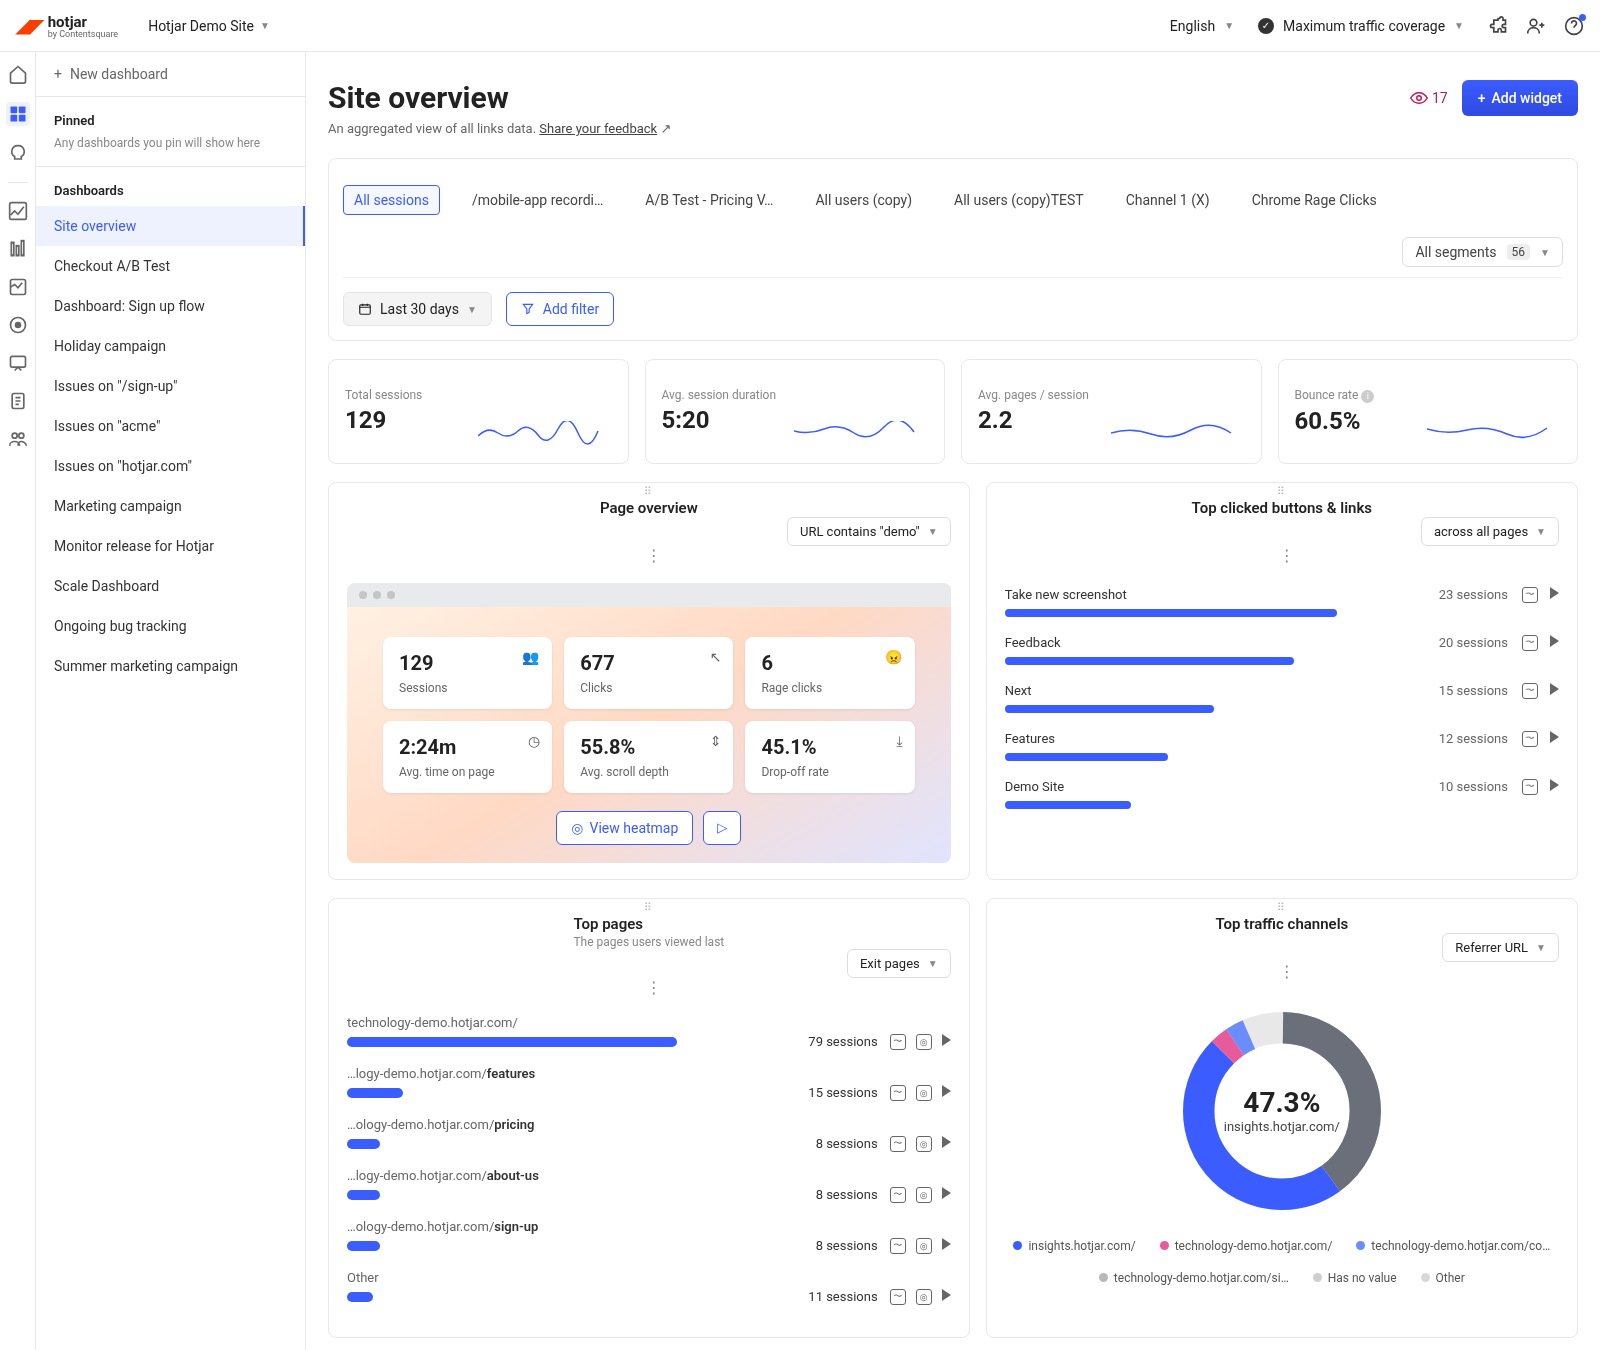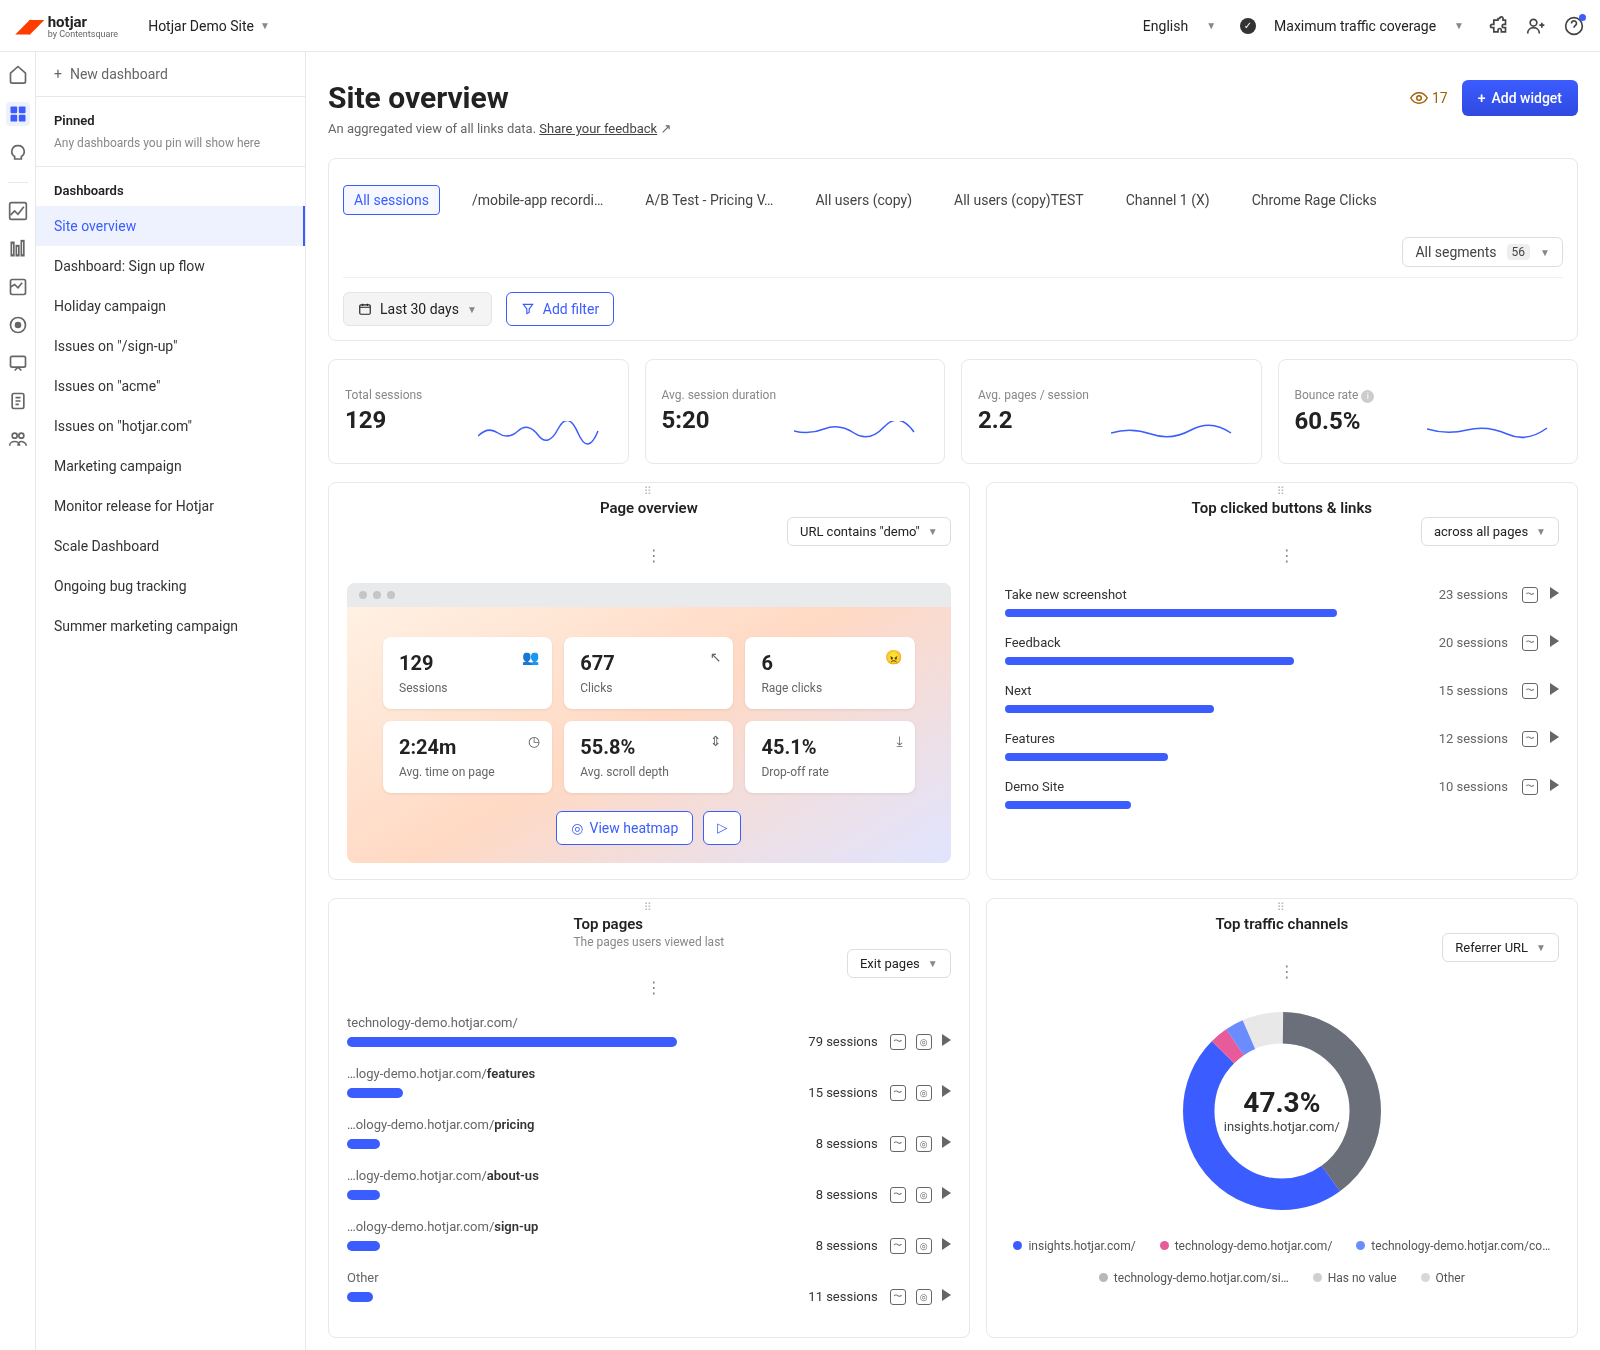--- a/index.html
+++ b/index.html
@@ -4,21 +4,21 @@
 <style>
 * { box-sizing: border-box; margin: 0; padding: 0; font-family: -apple-system, BlinkMacSystemFont, "Segoe UI", Roboto, sans-serif; }
 body { background: #fff; color: #222; width: 1600px; }
 .topbar { height: 52px; border-bottom: 1px solid #e8e8e8; display: flex; align-items: center; padding: 0 16px; }
 .logo { display: flex; align-items: center; gap: 4px; margin-right: 30px; }
 .logo-mark { color: #ff3c00; font-weight: bold; font-size: 18px; }
 .logo-text { font-weight: 700; font-size: 15px; }
 .logo-sub { font-size: 9px; color: #666; display:block; margin-top:-2px;}
 .site-dd { font-size: 14px; color: #222; display: flex; align-items: center; gap: 6px; cursor: pointer; }
 .topbar-right { margin-left: auto; display: flex; align-items: center; gap: 24px; }
-.lang-dd, .traffic-dd { font-size: 14px; display: flex; align-items: center; gap: 18px; cursor:pointer;}
+.lang-dd, .traffic-dd { font-size: 14px; display: flex; align-items: center; gap: 9px; cursor:pointer;}
 .check-circle { width:16px; height:16px; border-radius:50%; background:#333; color:#fff; display:inline-flex; align-items:center; justify-content:center; font-size:10px;}
 .top-icons { display:flex; gap:18px; align-items:center; }
 .top-icon { width:20px; height:20px; cursor:pointer; position:relative; color:#444;}
 .notif-dot{ position:absolute; top:-2px; right:-2px; width:7px; height:7px; border-radius:50%; background:#3b5cff;}
 
 .layout { display: flex; }
 .iconrail { width: 36px; border-right: 1px solid #e8e8e8; padding-top: 12px; display:flex; flex-direction:column; align-items:center; gap:18px; }
 .rail-ic { width:20px; height:20px; color:#666; cursor:pointer; }
 .rail-ic.active{ color:#3b5cff; background:#eef2ff; border-radius:4px; padding:2px; width:24px; height:24px;}
 .rail-divider{ width:20px; height:1px; background:#e8e8e8; }
@@ -29,21 +29,21 @@
 .sb-pinned-empty { font-size: 12px; color:#888; padding: 0 18px 16px; border-bottom:1px solid #e8e8e8;}
 .sb-item { font-size: 14px; padding: 12px 18px; color:#333; cursor:pointer; }
 .sb-item.active { background:#eef2ff; color:#3b5cff; border-right:2px solid #3b5cff;}
 
 .main { flex:1; padding: 28px 0 40px 0; }
 .page-header { display:flex; align-items:flex-start; padding: 0 22px 0 22px; }
 .page-title { font-size: 30px; font-weight: 700; }
 .page-sub { font-size: 13px; color:#666; margin-top:6px;}
 .page-sub a{ color:#444; text-decoration:underline;}
 .header-right{ margin-left:auto; display:flex; align-items:center; gap:14px;}
-.views{ font-size:14px; color:#a16207; display:flex; gap:4px; align-items:center;}
+.views{ font-size:14px; color:#be185d; display:flex; gap:4px; align-items:center;}
 .add-widget-btn{ background: linear-gradient(#3b5cff,#2f4ae0); color:#fff; border:none; border-radius:6px; padding:10px 16px; font-size:14px; font-weight:500; cursor:pointer; display:flex; gap:6px; align-items:center;}
 
 .filters-wrap{ border:1px solid #e8e8e8; border-radius:8px; margin:22px 22px 0; padding: 26px 14px 14px 14px;}
 .tabs-row{ display:flex; gap:22px; align-items:center; font-size:14px; color:#444; border-bottom:1px solid #f0f0f0; padding-bottom:10px; flex-wrap:wrap;}
 .tab{ cursor:pointer; padding:6px 10px; white-space:nowrap;}
 .tab.active{ color:#3b5cff; border:1px solid #3b5cff; border-radius:4px; background:#f5f8ff;}
 .allseg-btn{ margin-left:auto; border:1px solid #ddd; border-radius:6px; padding:6px 12px; display:flex; gap:10px; align-items:center; font-size:14px; cursor:pointer;}
 .badge-count{ background:#eee; border-radius:4px; font-size:12px; padding:1px 5px;}
 .datefilter-row{ display:flex; gap:14px; margin-top:14px;}
 .date-btn{ background:#f4f4f4; border:1px solid #e4e4e4; border-radius:6px; padding:8px 14px; font-size:14px; display:flex; gap:8px; align-items:center; cursor:pointer;}
@@ -206,20 +206,21 @@
   <div class="sidebar">
     <div class="sb-newdash">
       <span>+</span>
       <span>New dashboard</span>
     </div>
     <div class="sb-section-title">Pinned</div>
     <div class="sb-pinned-empty">Any dashboards you pin will show here</div>
     <div class="sb-section-title">Dashboards</div>
     <div id="sb-items">
         <div class="sb-item active">Site overview</div>
+        <div class="sb-item">Checkout A/B Test</div>
         <div class="sb-item">Dashboard: Sign up flow</div>
         <div class="sb-item">Holiday campaign</div>
         <div class="sb-item">Issues on "/sign-up"</div>
         <div class="sb-item">Issues on "acme"</div>
         <div class="sb-item">Issues on "hotjar.com"</div>
         <div class="sb-item">Marketing campaign</div>
         <div class="sb-item">Monitor release for Hotjar</div>
         <div class="sb-item">Scale Dashboard</div>
         <div class="sb-item">Ongoing bug tracking</div>
         <div class="sb-item">Summer marketing campaign</div>

